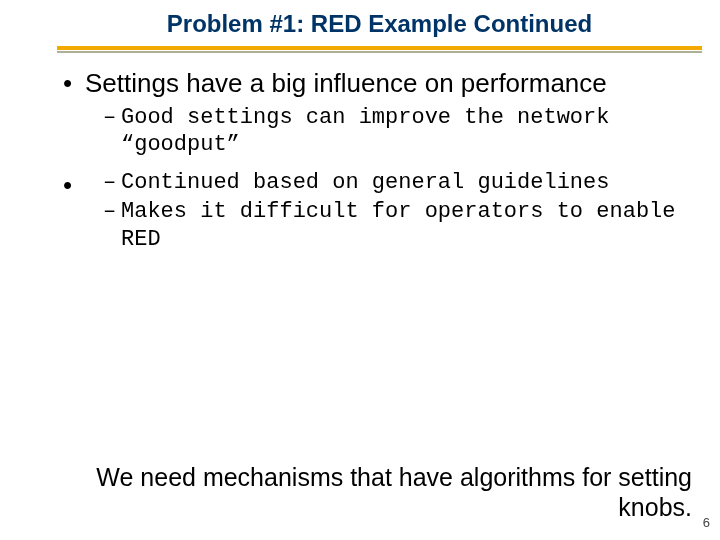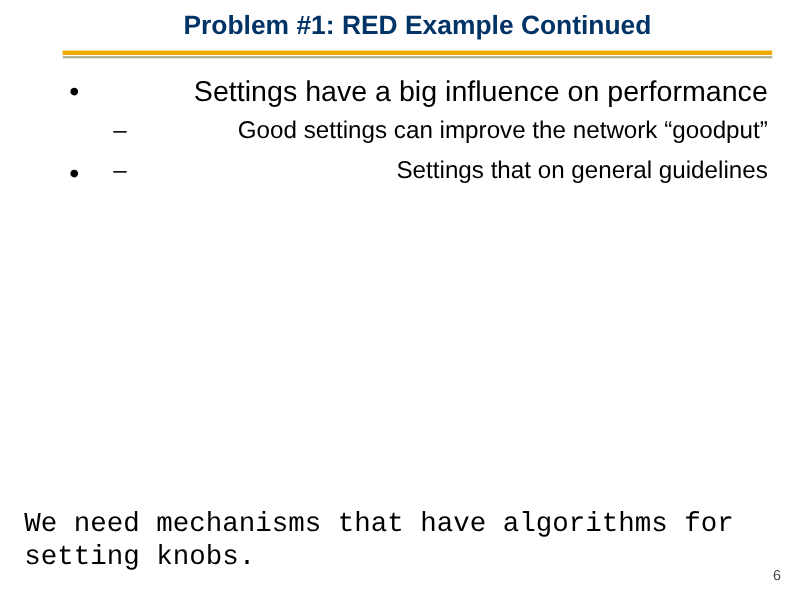--- a/index.html
+++ b/index.html
@@ -36,21 +36,20 @@
     background: #f2a900; 
   }
   .rule .bar2 {
     height: 2px;
     background: #7a7a52; 
     opacity: 0.6;
     margin-top: 1px;
   }
   .content {
     padding: 14px 22px 0 22px;
-    text-align: right;
   }
   ul.top {
     list-style: none;
     margin: 0;
     padding: 0;
   }
   ul.top > li {
     position: relative;
     padding-left: 24px;
     margin-bottom: 6px;
@@ -63,42 +62,44 @@
     left: 2px;
     top: 0;
     color: #000;
     font-size: 26px;
     line-height: 1.25;
   }
   ul.sub {
     list-style: none;
     margin: 4px 0 10px 0;
     padding: 0 0 0 18px;
+    font-family: Liberation Mono, monospace;
   }
   ul.sub > li {
     position: relative;
     padding-left: 18px;
     font-size: 22px;
     line-height: 1.25;
     margin-bottom: 2px;
   }
   ul.sub > li::before {
     content: "–";
     position: absolute;
     left: 0;
     top: 0;
   }
   .footer-note {
     position: absolute;
     left: 22px;
     right: 28px;
     bottom: 18px;
-    font-family: Liberation Mono, monospace;
+    font-family: Liberation Sans, sans-serif;
     font-size: 25px;
     line-height: 1.2;
+    text-align: right;
   }
   .page-number {
     position: absolute;
     right: 10px;
     bottom: 10px;
     font-size: 13px;
     color: #444;
     font-family: Verdana, Geneva, sans-serif;
   }
 </style>
@@ -117,21 +118,22 @@
   <div class="content">
     <ul class="top">
       <li>
         <span>Settings have a big influence on performance</span>
         <ul class="sub">
           <li>Good settings can improve the network “goodput”</li>
         </ul>
       </li>
       <li>
         <ul class="sub">
-          <li>Settings that on general guidelines</li>
+          <li>Continued based on general guidelines</li>
+          <li>Makes it difficult for operators to enable RED</li>
         </ul>
       </li>
     </ul>
   </div>
 
   <div class="footer-note">We need mechanisms that have algorithms for setting knobs.</div>
 
   <div class="page-number">6</div>
 
 </div>

